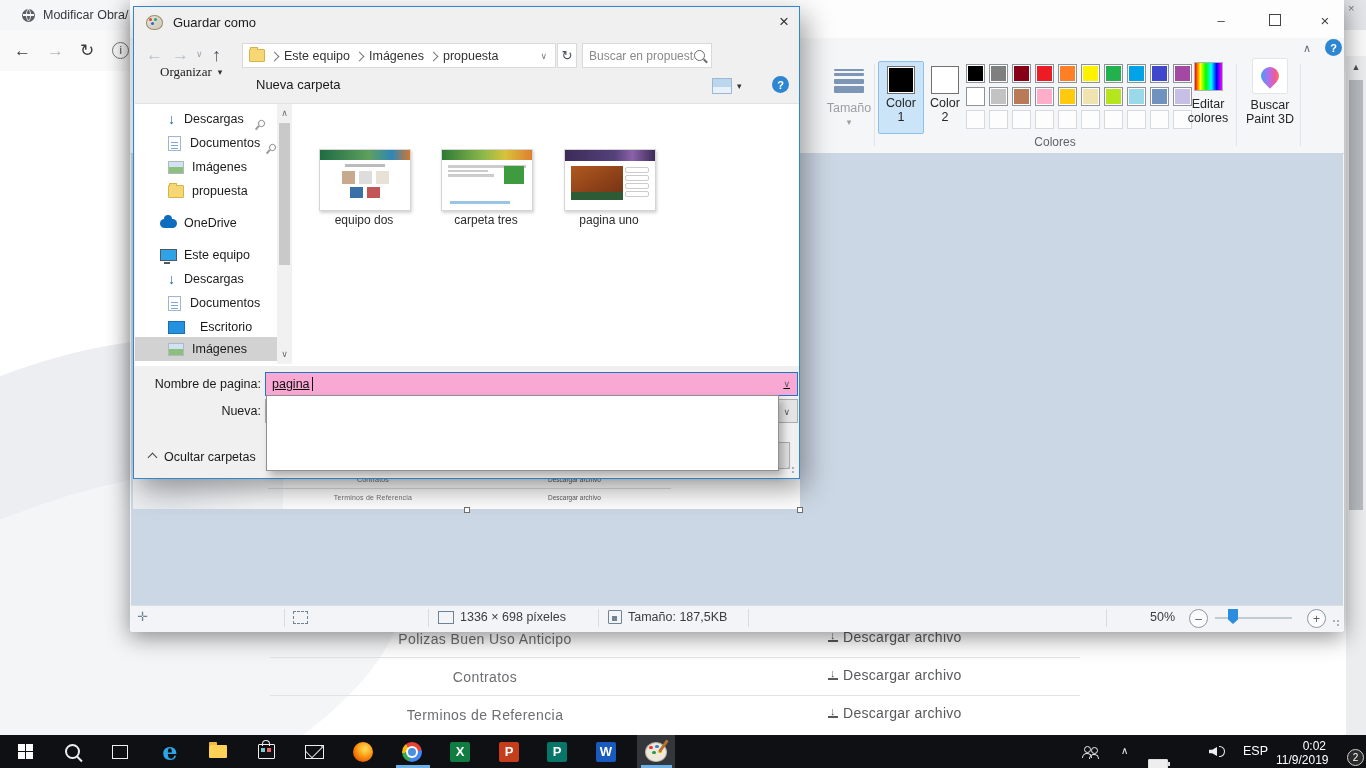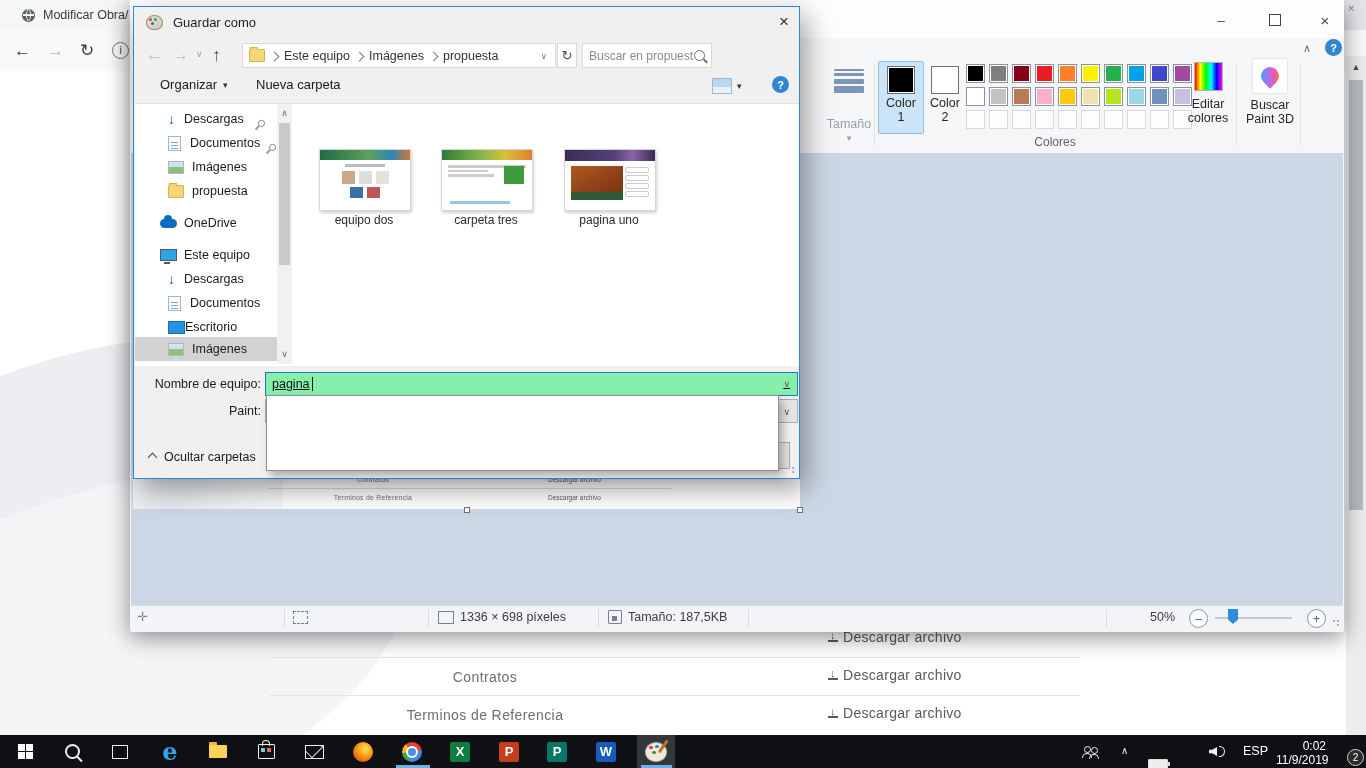--- a/index.html
+++ b/index.html
@@ -102,21 +102,21 @@
   .cloud-ic{width:17px;height:9px;background:#0d6cbd;border-radius:6px;position:relative;}
   .cloud-ic:before{content:"";position:absolute;left:4px;top:-4px;width:8px;height:8px;border-radius:50%;background:#0d6cbd;}
   .pc-ic{width:15px;height:10px;border:1.5px solid #4d5a66;background:#2fa3e8;position:relative;}
   .pc-ic:after{content:"";position:absolute;left:3px;bottom:-4px;width:6px;height:2px;background:#4d5a66;}
   .desk-ic{width:15px;height:11px;background:#2492e0;border:1px solid #1a6db0;}
   .sb-scroll{position:absolute;background:#f1f1f1;}
   .sb-thumb{position:absolute;background:#c9c9c9;}
   .thumb-card{position:absolute;width:90px;height:60px;background:#fff;border:1px solid #d5d5d5;box-shadow:1px 2px 3px rgba(0,0,0,.18);overflow:hidden;}
   .file-label{position:absolute;width:110px;text-align:center;font-size:12px;color:#2b2b2b;}
   .fld{font-size:12.5px;color:#1a1a1a;}
-  .fninput{position:absolute;background:#86efac;border:1px solid #1a78c8;box-sizing:border-box;display:flex;align-items:center;text-decoration:underline;}
+  .fninput{position:absolute;background:#f9a8d4;border:1px solid #1a78c8;box-sizing:border-box;display:flex;align-items:center;text-decoration:underline;}
   .fninput .txt{font-size:12.5px;color:#111;padding-left:6px;}
   .caret{width:1px;height:14px;background:#111;margin-left:2px;}
   .combo{position:absolute;background:#e4e4e4;border:1px solid #acacac;box-sizing:border-box;}
   .ddlist{position:absolute;background:#fff;border:1px solid #909090;box-shadow:4px 5px 8px rgba(0,0,0,.28);box-sizing:border-box;}
   .btn-frag{position:absolute;background:#e1e1e1;border:1px solid #adadad;box-sizing:border-box;}
 
   
   .taskbar{left:0;top:735px;width:1366px;height:33px;background:#0e1013;}
   .tb-btn{position:absolute;top:735px;width:40px;height:33px;}
   .tb-underline{position:absolute;top:765px;height:2.5px;background:#6cb2e8;}
@@ -172,20 +172,21 @@
   <div class="abs br-toolbar">
     <span class="navglyph" style="margin-left:14px;color:#3a3a3a;">←</span>
     <span class="navglyph" style="margin-left:16px;color:#b9b9bb;">→</span>
     <span class="navglyph" style="margin-left:16px;color:#3a3a3a;">↻</span>
     <span class="ctr info-i" style="margin-left:18px;">i</span>
   </div>
   <div class="abs br-page">
     <div class="wave" style="left:-300px;top:300px;width:700px;height:380px;transform:rotate(-22deg);"></div>
     <div class="wave" style="left:-260px;top:430px;width:680px;height:330px;transform:rotate(-20deg);background:#f4f5f7;"></div>
 
+    <div class="abs pg-row-label" style="left:290px;top:560px;width:390px;text-align:center;">Polizas Buen Uso Anticipo</div>
     <div class="abs pg-link" style="left:828px;top:558px;">
       <span class="dl-ico">
           <span class="ar">↓</span>
           <span class="bar"></span>
         </span>
       <span>Descargar archivo</span>
     </div>
     <div class="pg-sep" style="left:270px;top:586px;width:810px;"></div>
     <div class="abs pg-row-label" style="left:290px;top:598px;width:390px;text-align:center;">Contratos</div>
     <div class="abs pg-link" style="left:828px;top:596px;">
@@ -226,21 +227,21 @@
   <div class="vsep" style="left:1236px;"></div>
   <div class="vsep" style="left:1300px;"></div>
 
   <div class="abs" style="left:826px;top:62px;width:46px;">
     <div style="padding-top:4px;">
       <div class="size-bar" style="width:30px;height:2px;"></div>
       <div class="size-bar" style="width:30px;height:3px;"></div>
       <div class="size-bar" style="width:30px;height:5px;"></div>
       <div class="size-bar" style="width:30px;height:7px;"></div>
     </div>
-    <div class="rb-label dis" style="margin-top:24px;">Tamaño</div>
+    <div class="rb-label dis" style="margin-top:8px;">Tamaño</div>
     <div class="rb-label dis" style="font-size:9px;">▾</div>
   </div>
 
   <div class="abs colorbtn sel" style="left:878px;top:61px;width:44px;height:71px;">
     <div class="bigswatch" style="background-color: rgb(0, 0, 0);"></div>
     <div class="rb-label">Color</div>
     <div class="rb-label">1</div>
   </div>
   <div class="abs colorbtn" style="left:924px;top:61px;width:40px;height:71px;">
     <div class="bigswatch" style="background-color: rgb(255, 255, 255);"></div>
@@ -352,21 +353,21 @@
     </div>
     <div class="abs ctr crumb-box" style="left:423px;top:36px;width:20px;height:25px;">
       <span style="color:#4a545e;font-size:13px;">↻</span>
     </div>
     <div class="abs crumb-box" style="left:448px;top:36px;width:130px;height:25px;padding:0 6px;">
       <span style="font-size:12px;color:#8a8a8a;white-space:nowrap;overflow:hidden;">Buscar en propuesta</span>
       <span class="mag" style="margin-left:auto;flex:0 0 auto;"></span>
     </div>
 
     
-    <div class="abs flex" style="left:26px;top:70px;gap:6px;">
+    <div class="abs flex" style="left:26px;top:57px;gap:6px;font-family:Liberation Serif, serif;">
       <span class="tool-label">Organizar</span>
       <span style="font-size:9px;color:#333;">▾</span>
     </div>
     <div class="abs tool-label" style="left:122px;top:70px;">Nueva carpeta</div>
     <div class="abs flex" style="left:578px;top:71px;gap:5px;">
       <span class="views-ic"></span>
       <span style="font-size:9px;color:#333;">▾</span>
     </div>
     <div class="abs ctr help-circ" style="left:638px;top:69px;">?</div>
 
@@ -404,21 +405,21 @@
     <div class="side-item" style="left:34px;top:260px;">
       <span class="dl-blue">↓</span>
         <span style="margin-left:9px;">Descargas</span>
     </div>
     <div class="side-item" style="left:34px;top:284px;">
       <span class="doc-ic"></span>
         <span style="margin-left:9px;">Documentos</span>
     </div>
     <div class="side-item" style="left:34px;top:308px;">
       <span class="desk-ic"></span>
-        <span style="margin-left:0;">Escritorio</span>
+        <span style="margin-left:15px;">Escritorio</span>
     </div>
     <div class="abs" style="left:1px;top:330px;width:142px;height:24px;background:#d2d2d2;"></div>
     <div class="side-item" style="left:34px;top:330px;">
       <span class="img-ic"></span>
         <span style="margin-left:8px;">Imágenes</span>
     </div>
     
     <div class="sb-scroll" style="left:143px;top:97px;width:15px;height:260px;"></div>
     <div class="abs ctr" style="left:143px;top:99px;width:15px;height:14px;color:#6a6a6a;font-size:9px;">∧</div>
     <div class="sb-thumb" style="left:145px;top:116px;width:11px;height:142px;"></div>
@@ -455,27 +456,27 @@
       <div style="position:absolute;left:6px;top:16px;width:52px;height:34px;background:linear-gradient(150deg,#b0591f,#8a3f18 60%,#6e3212);"></div>
       <div style="position:absolute;left:6px;top:42px;width:52px;height:8px;background:#2c5b35;"></div>
       <div style="position:absolute;right:6px;top:17px;width:22px;height:4px;border:1px solid #ccc;border-radius:2px;"></div>
       <div style="position:absolute;right:6px;top:25px;width:22px;height:4px;border:1px solid #ccc;border-radius:2px;"></div>
       <div style="position:absolute;right:6px;top:33px;width:22px;height:4px;border:1px solid #ccc;border-radius:2px;"></div>
       <div style="position:absolute;right:6px;top:41px;width:22px;height:4px;border:1px solid #ccc;border-radius:2px;"></div>
     </div>
     <div class="file-label" style="left:420px;top:206px;">pagina uno</div>
 
     
-    <div class="abs fld" style="left:14px;top:370px;width:113px;text-align:right;">Nombre de equipo:</div>
+    <div class="abs fld" style="left:14px;top:370px;width:113px;text-align:right;">Nombre de pagina:</div>
     <div class="fninput" style="left:131px;top:365px;width:533px;height:24px;">
       <span class="txt">pagina</span>
       <span class="caret"></span>
       <span style="margin-left:auto;margin-right:7px;color:#555;font-size:9px;">∨</span>
     </div>
-    <div class="abs fld" style="left:14px;top:397px;width:113px;text-align:right;">Paint:</div>
+    <div class="abs fld" style="left:14px;top:397px;width:113px;text-align:right;">Nueva:</div>
     <div class="combo" style="left:131px;top:392px;width:533px;height:24px;">
       <span class="abs" style="right:7px;top:7px;color:#555;font-size:9px;">∨</span>
     </div>
     
     <div class="btn-frag" style="left:560px;top:435px;width:96px;height:27px;"></div>
     
     <div class="ddlist" style="left:132px;top:388px;width:513px;height:76px;"></div>
 
     <div class="abs flex" style="left:15px;top:443px;gap:8px;">
       <span class="chev u" style="border-color:#444;"></span>

